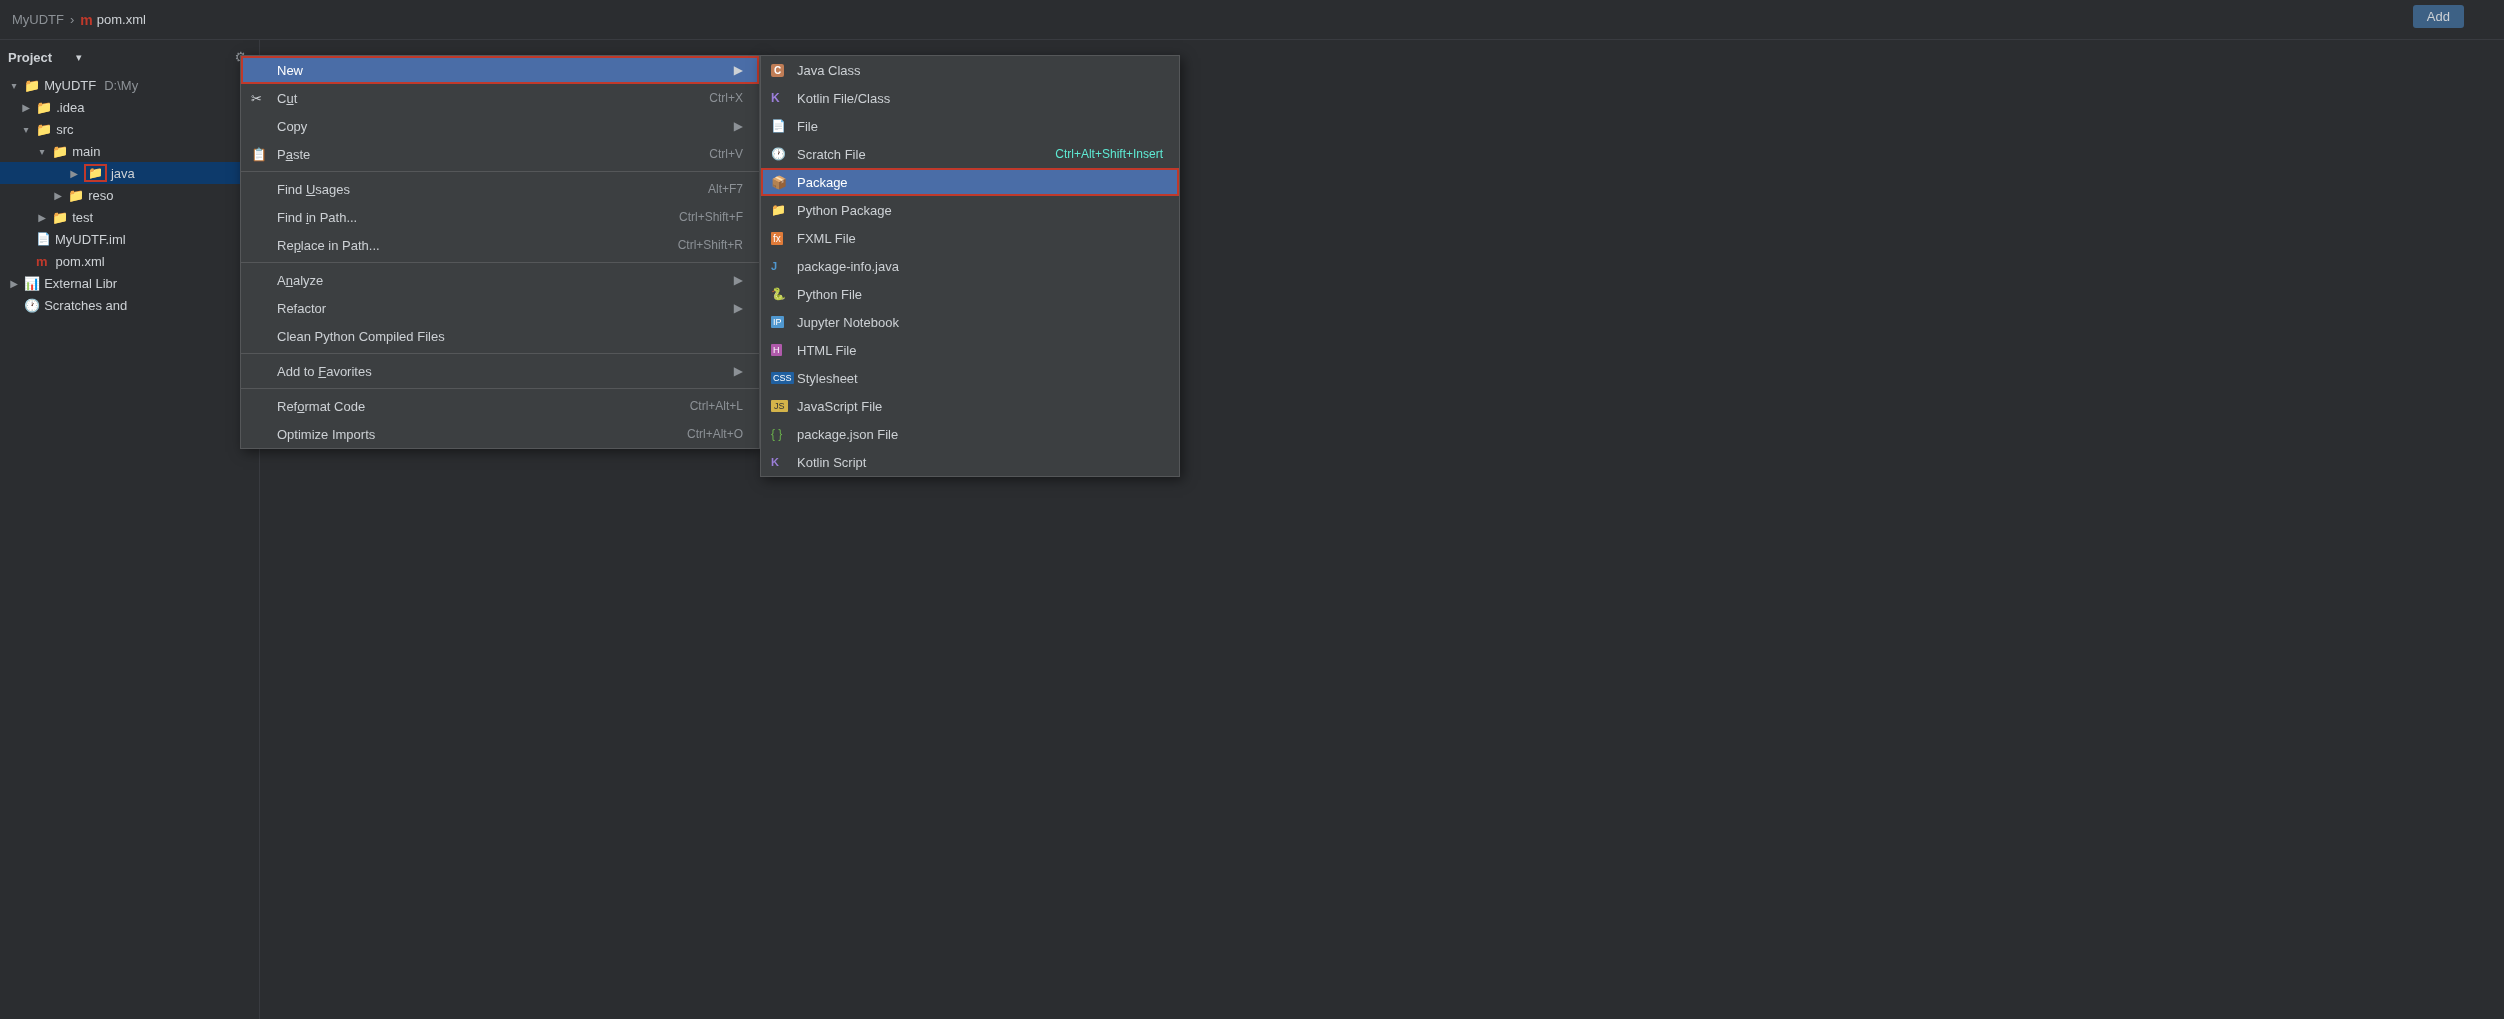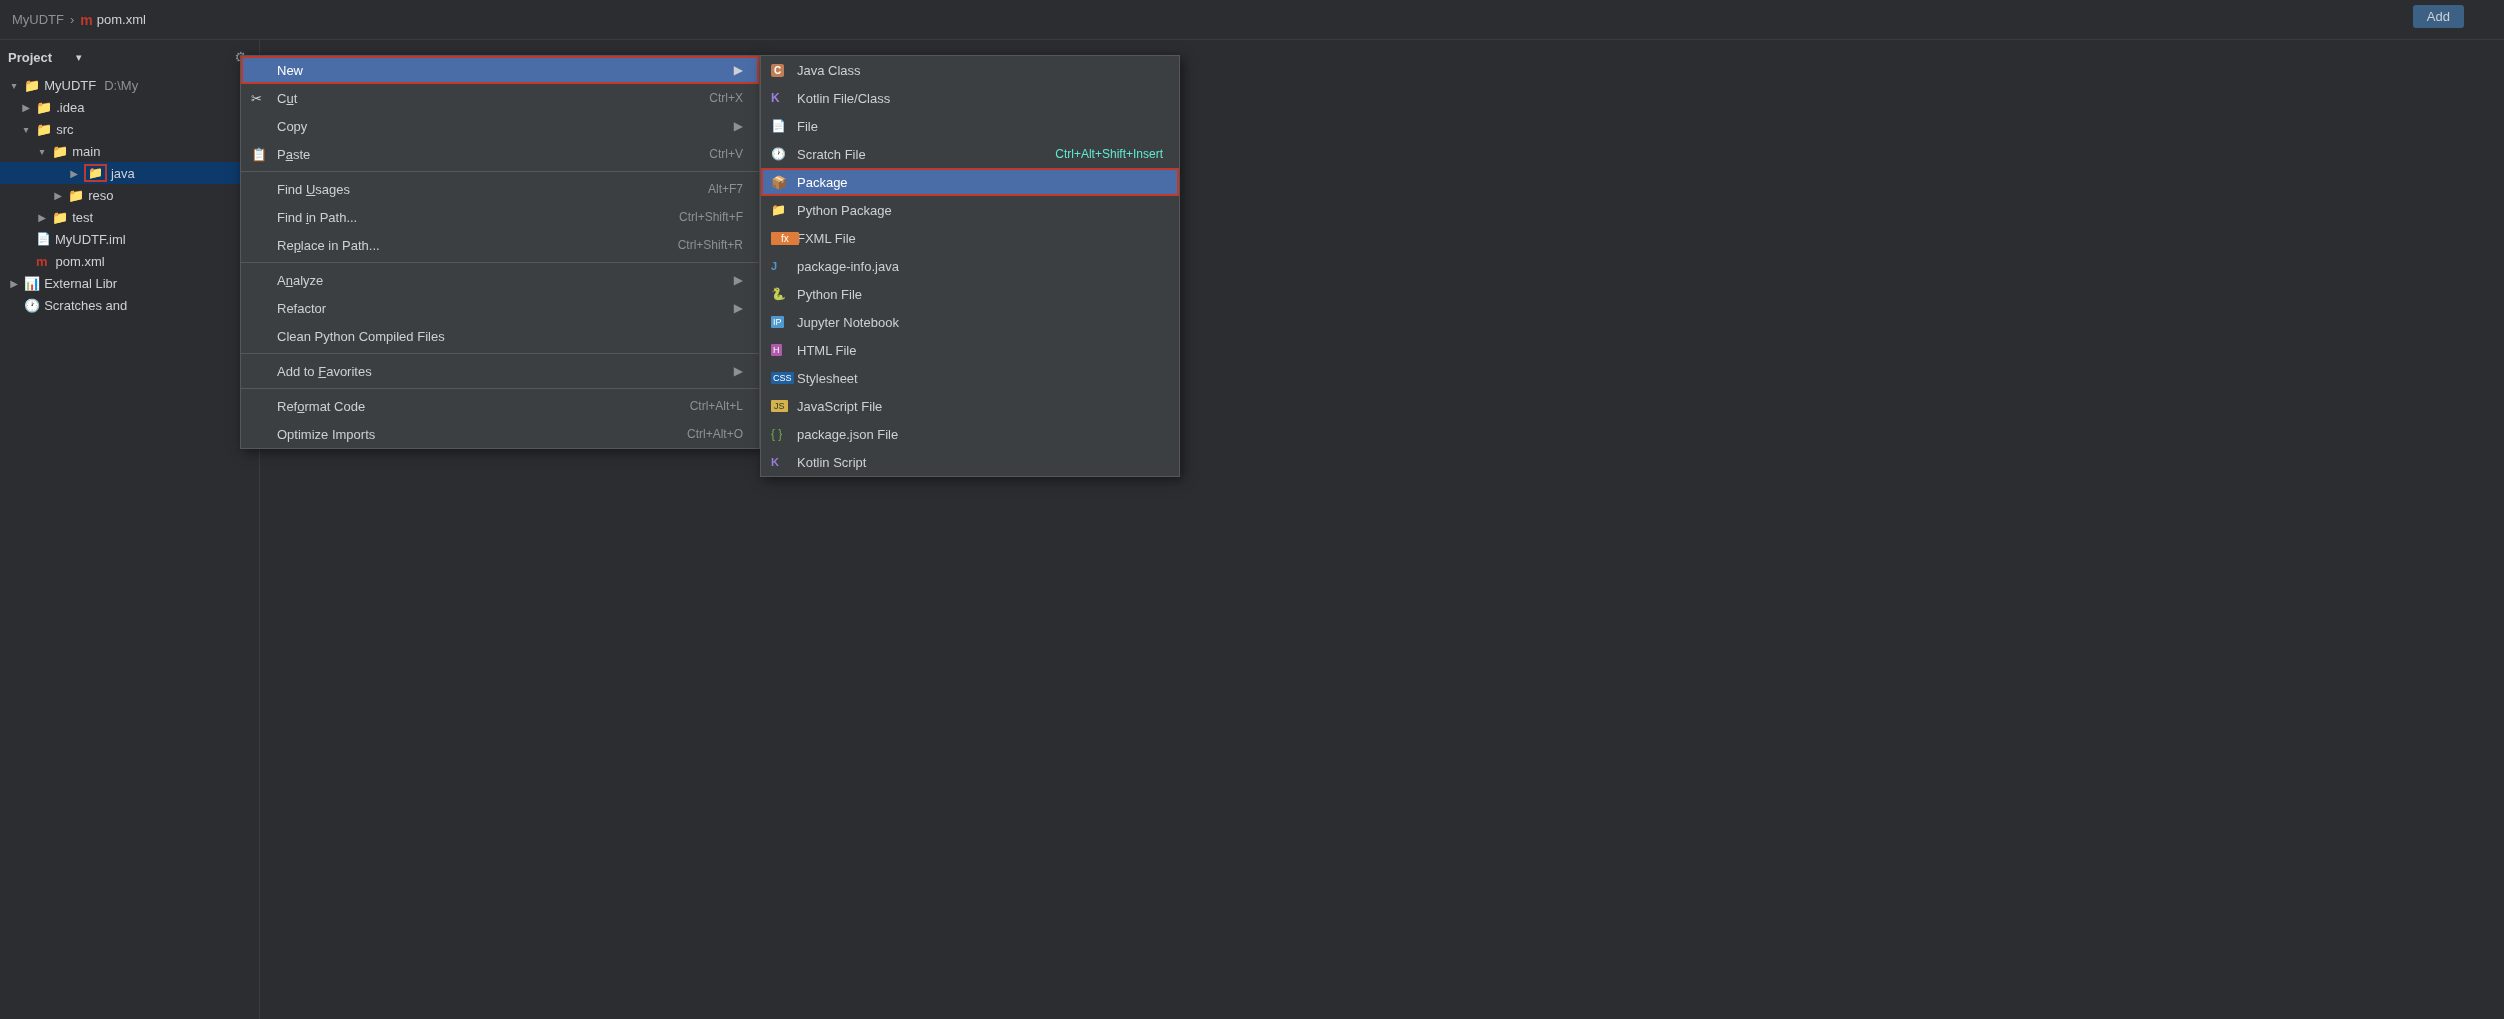--- a/index.html
+++ b/index.html
@@ -422,21 +422,21 @@
     <span style="position:absolute;left:10px;color:#5bc8e8;font-size:13px;">📦</span>
     <span style="flex:1;color:#ffffff;font-size:13px;">Package</span>
   </div>
 
   <div class="submenu-item">
     <span class="submenu-item-icon" style="color:#5b9bd5;font-size:12px;">📁</span>
     <span class="submenu-item-label">Python Package</span>
   </div>
 
   <div class="submenu-item">
-    <span class="submenu-item-icon" style="background:#e07b39;color:white;font-size:10px;padding:1px 10px;border-radius:1px;">fx</span>
+    <span class="submenu-item-icon" style="background:#e07b39;color:white;font-size:10px;padding:1px 2px;border-radius:1px;">fx</span>
     <span class="submenu-item-label">FXML File</span>
   </div>
 
   <div class="submenu-item">
     <span class="submenu-item-icon" style="color:#5098d0;font-size:11px;font-weight:bold;">J</span>
     <span class="submenu-item-label">package-info.java</span>
   </div>
 
   <div class="submenu-item">
     <span class="submenu-item-icon" style="color:#e8b84b;font-size:12px;">🐍</span>

